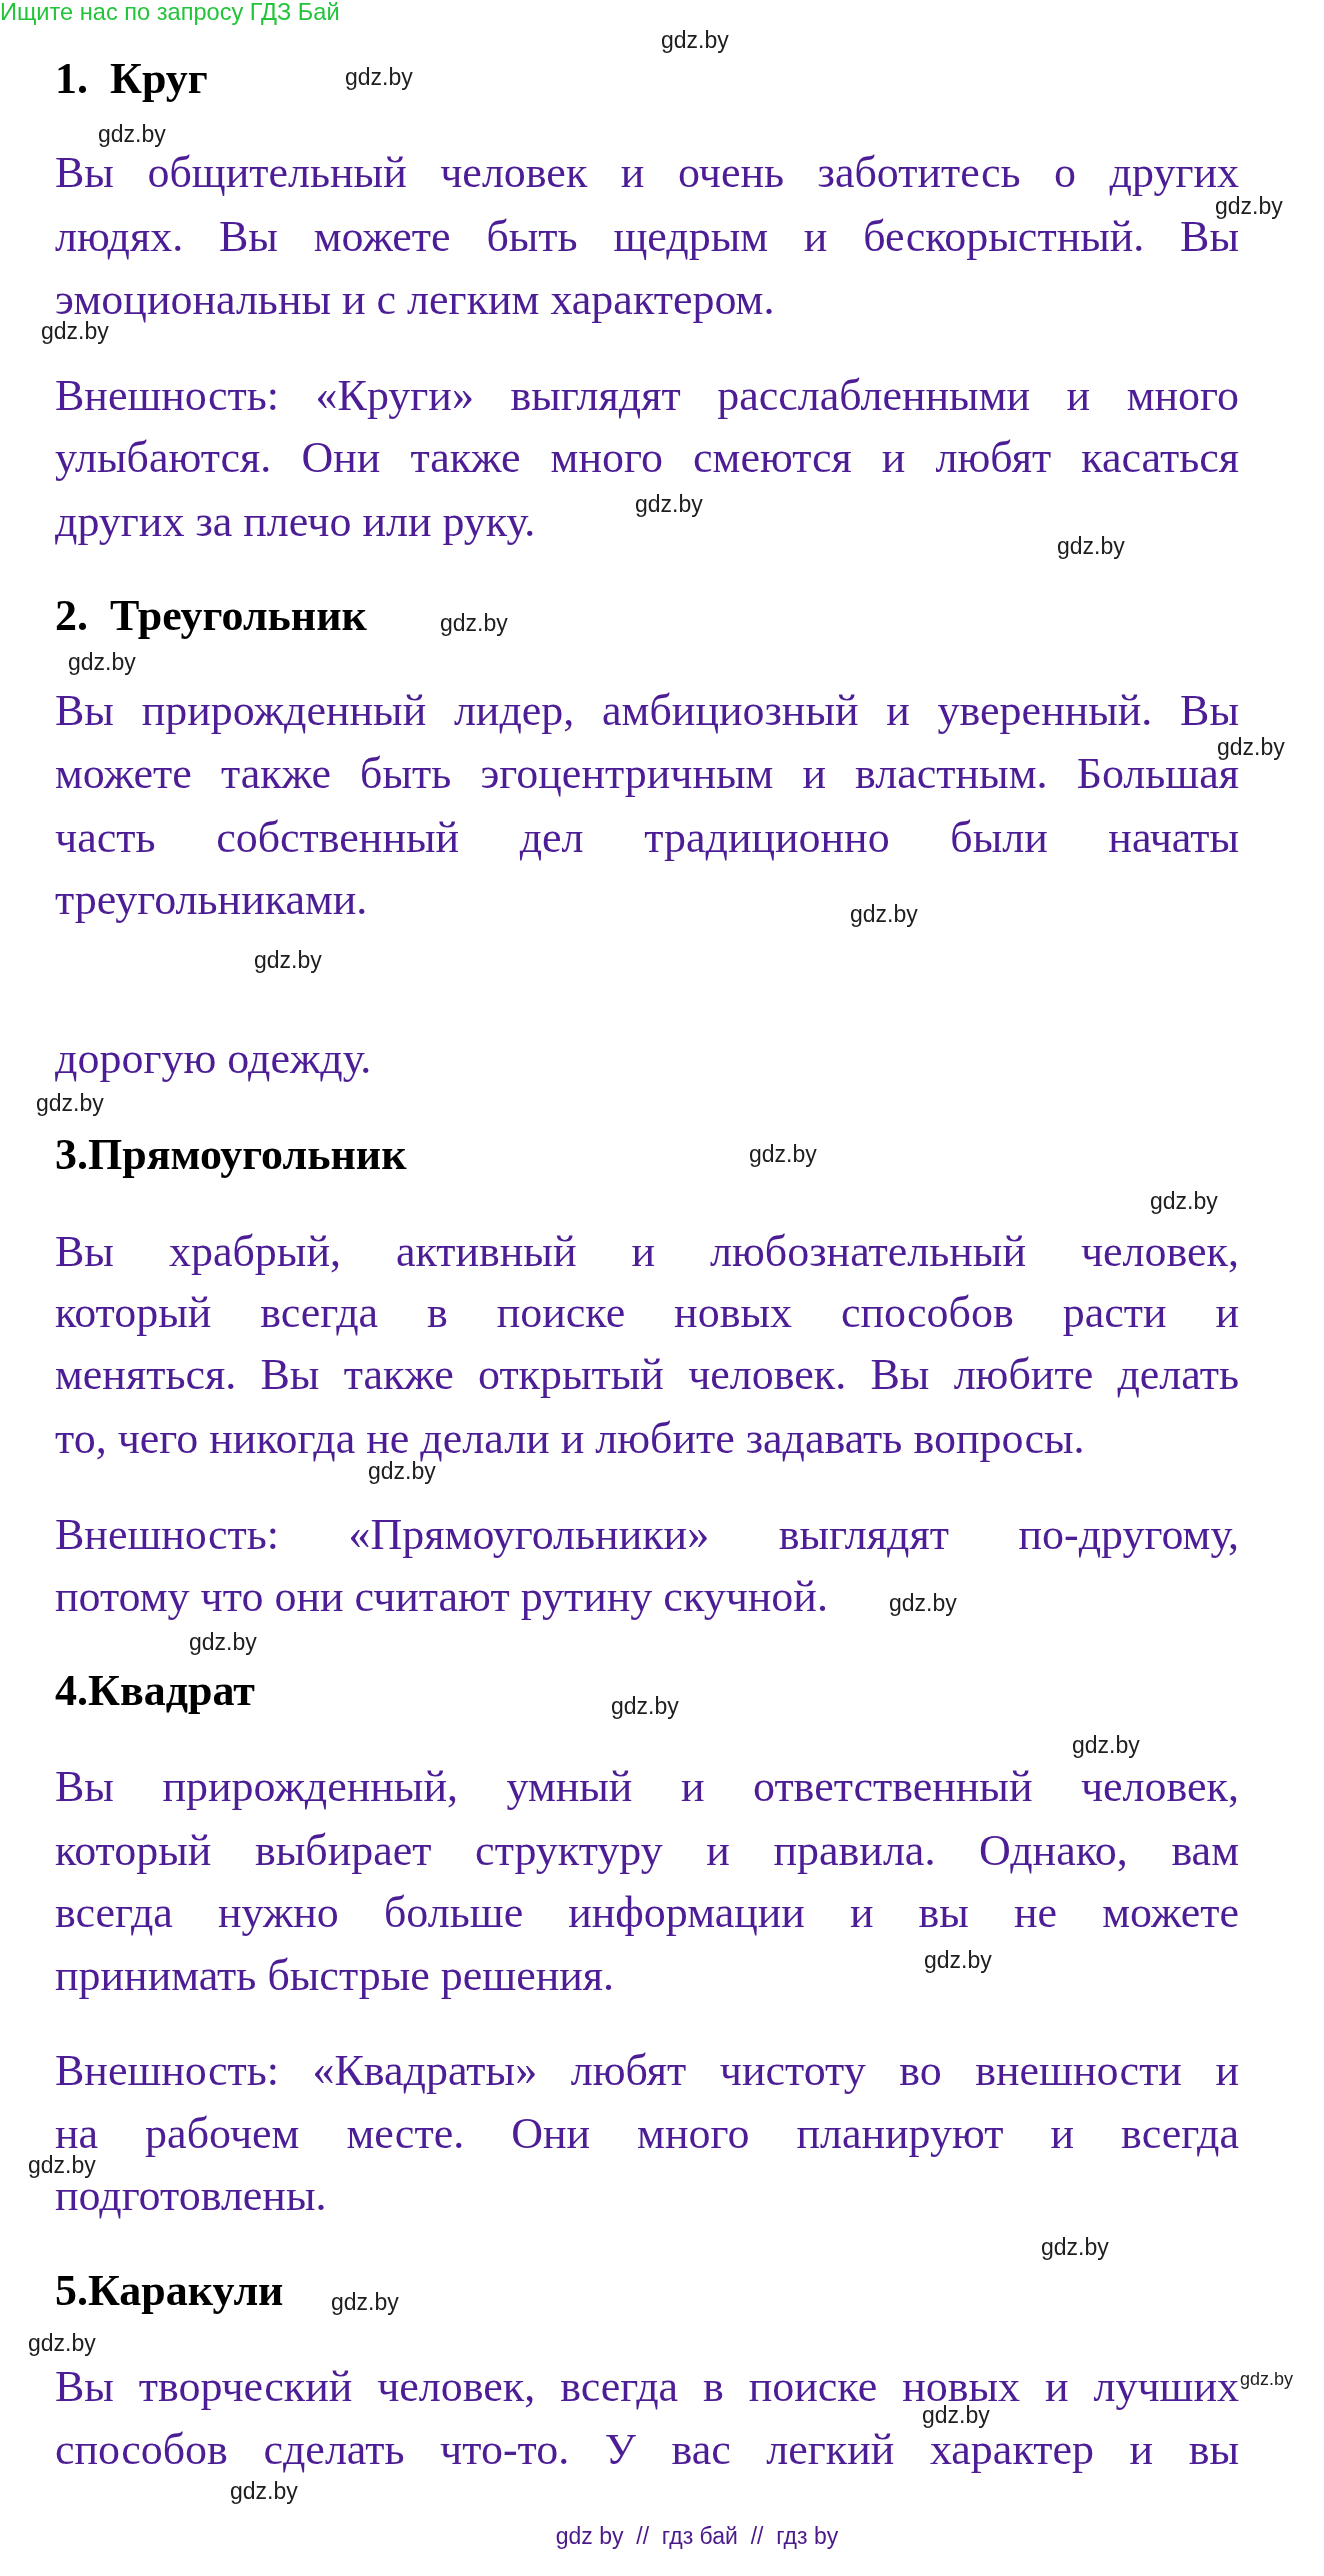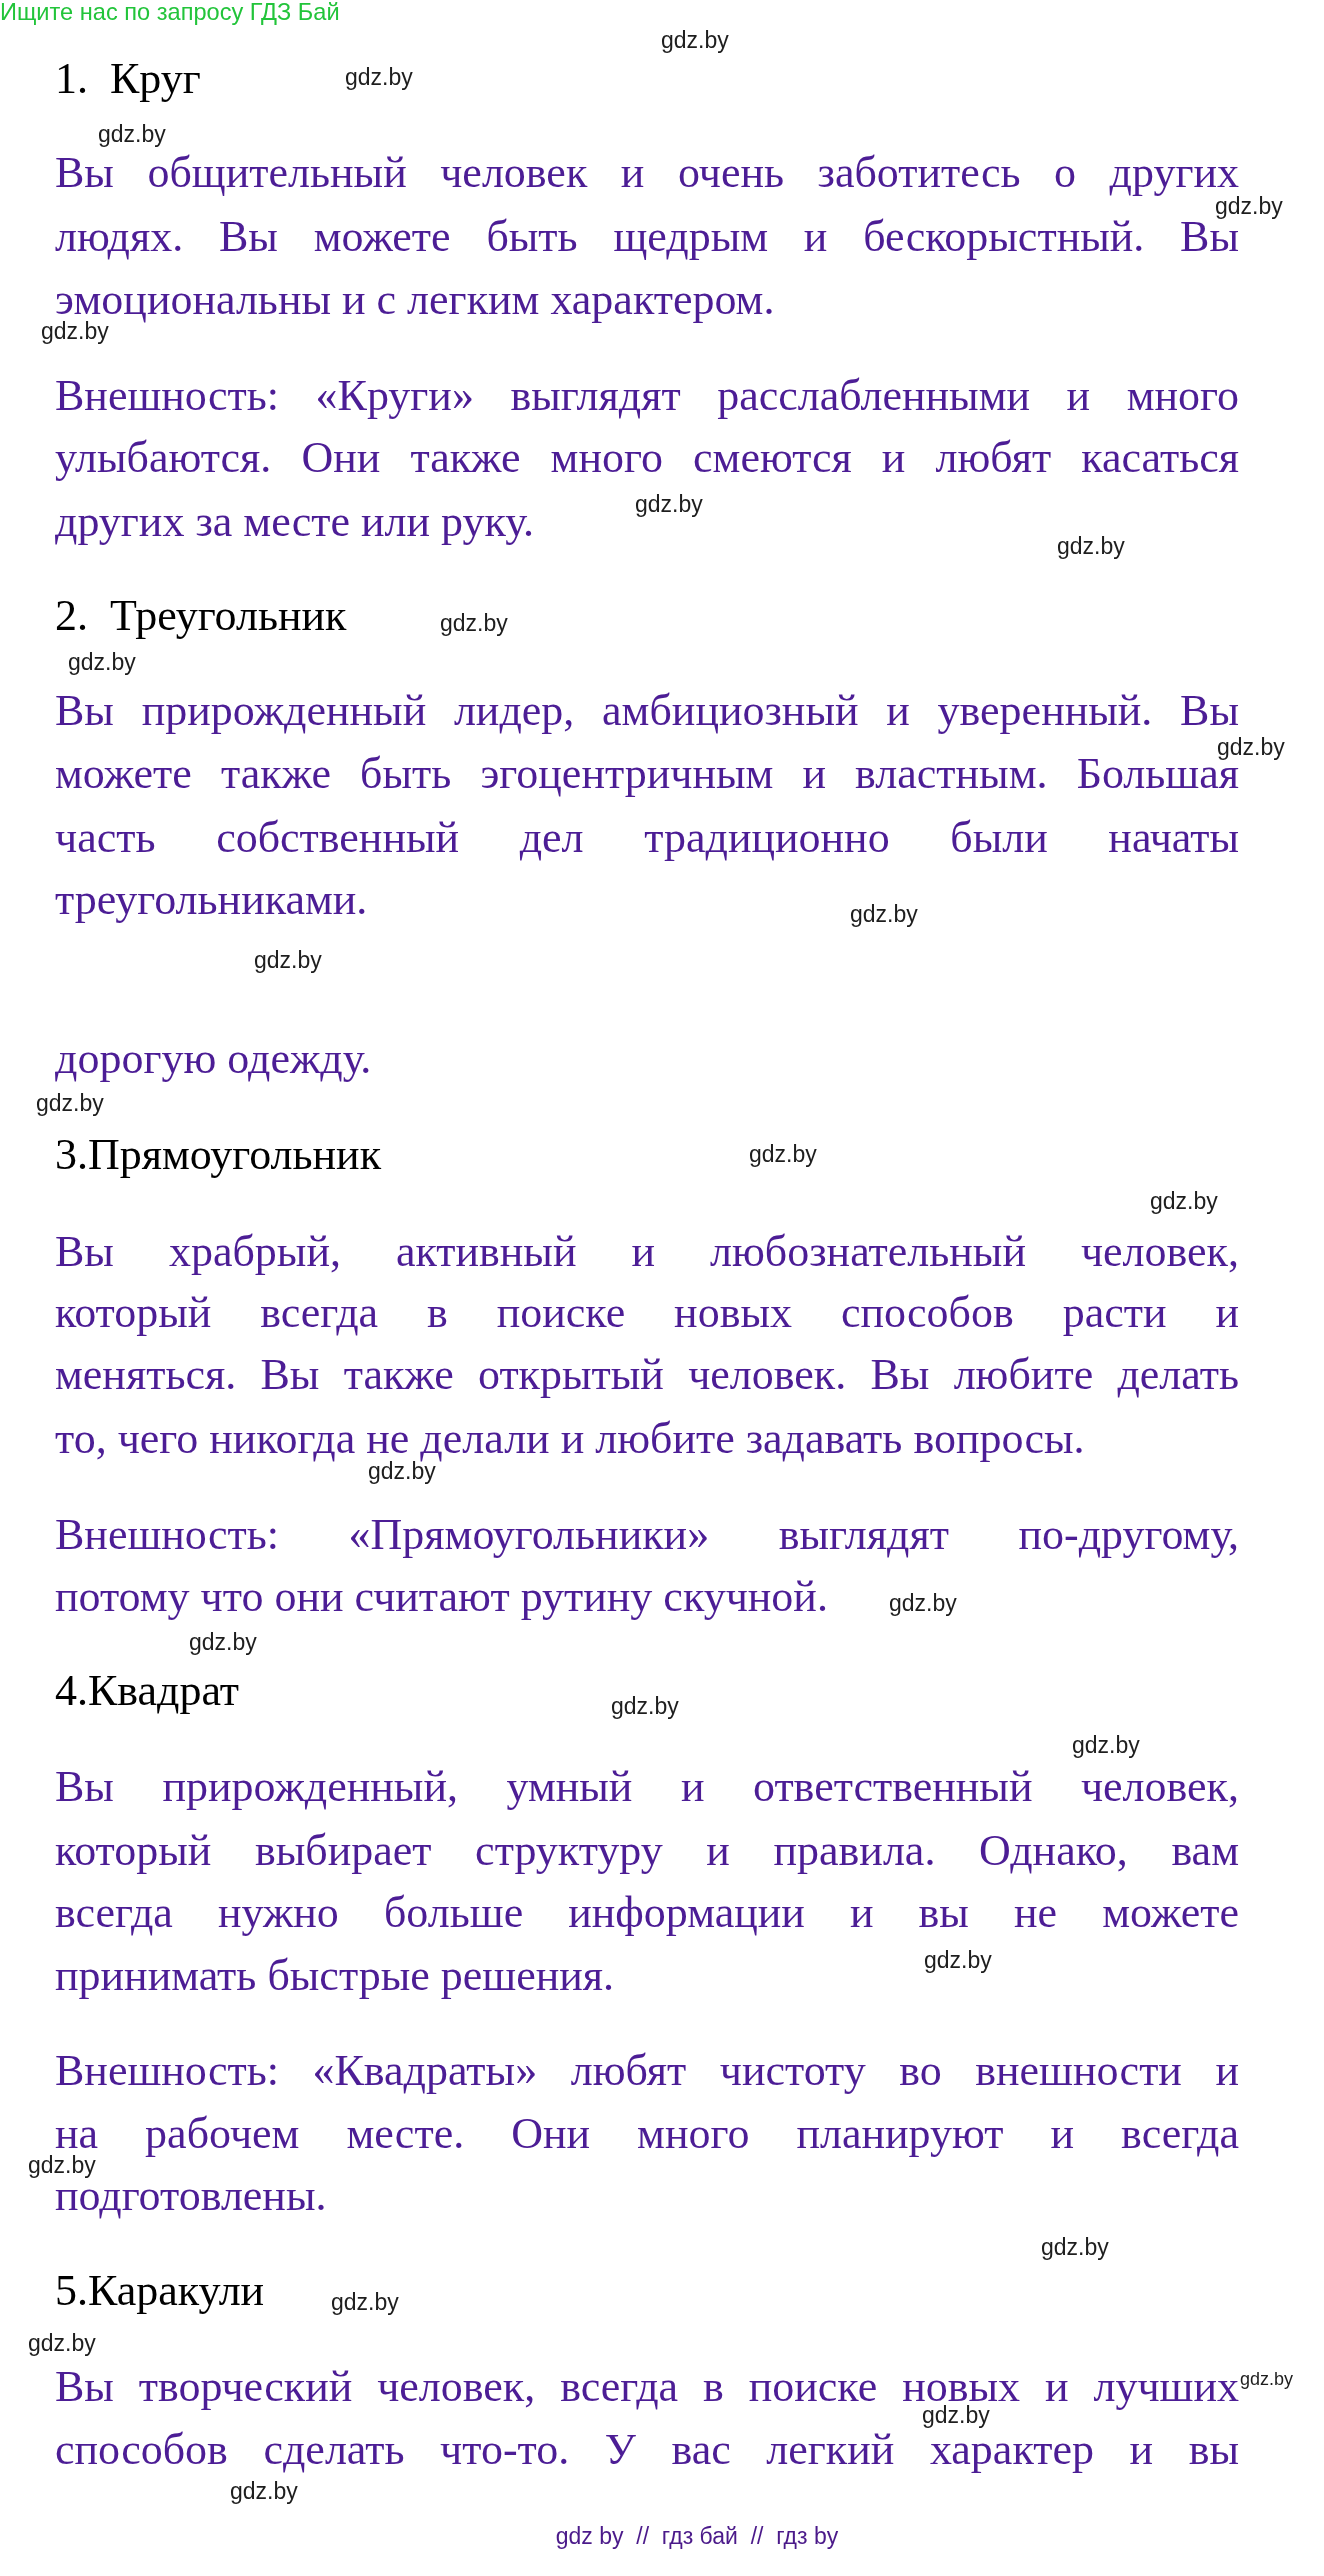--- a/index.html
+++ b/index.html
@@ -17,21 +17,21 @@
   }
   .wm {
     position: absolute;
     font-family: "Liberation Sans", "DejaVu Sans", sans-serif;
     font-size: 23px; line-height: 24.4px; color: #1e1e1e; white-space: nowrap;
   }
   .wm.small { font-size: 18px; }
   .title {
     position: absolute; left: 55px;
     font-family: "Liberation Serif", "DejaVu Serif", serif;
-    font-size: 44px; line-height: 49px; color: #000; white-space: pre;
+    font-size: 44px; line-height: 49px; color: #000; white-space: pre; font-weight: bold;
   }
   .line {
     position: absolute; left: 55px; width: 1184px;
     font-family: "Liberation Serif", "DejaVu Serif", serif;
     font-size: 44px; line-height: 49px; color: #4c1d95;
     white-space: nowrap;
   }
   .line.j { text-align: justify; text-align-last: justify; white-space: normal; height: 49px; overflow: hidden; }
 </style>
 </head>
@@ -41,21 +41,21 @@
 
   <div class="header-banner">Ищите нас по запросу ГДЗ Бай</div>
   <div class="footer-banner">gdz by  //  гдз бай  //  гдз by</div>
 
   <div class="title" style="top:54px">1.  Круг</div>
   <div class="line j" style="top:148px">Вы общительный человек и очень заботитесь о других</div>
   <div class="line j" style="top:212px">людях. Вы можете быть щедрым и бескорыстный. Вы</div>
   <div class="line" style="top:275px">эмоциональны и с легким характером.</div>
   <div class="line j" style="top:371px">Внешность: «Круги» выглядят расслабленными и много</div>
   <div class="line j" style="top:433px">улыбаются. Они также много смеются и любят касаться</div>
-  <div class="line" style="top:497px">других за месте или руку.</div>
+  <div class="line" style="top:497px">других за плечо или руку.</div>
 
   <div class="title" style="top:591px">2.  Треугольник</div>
   <div class="line j" style="top:686px">Вы прирожденный лидер, амбициозный и уверенный. Вы</div>
   <div class="line j" style="top:749px">можете также быть эгоцентричным и властным. Большая</div>
   <div class="line j" style="top:813px">часть собственный дел традиционно были начаты</div>
   <div class="line" style="top:875px">треугольниками.</div>
   <div class="line" style="top:1034px">дорогую одежду.</div>
 
   <div class="title" style="top:1130px">3.Прямоугольник</div>
   <div class="line j" style="top:1227px">Вы храбрый, активный и любознательный человек,</div>

